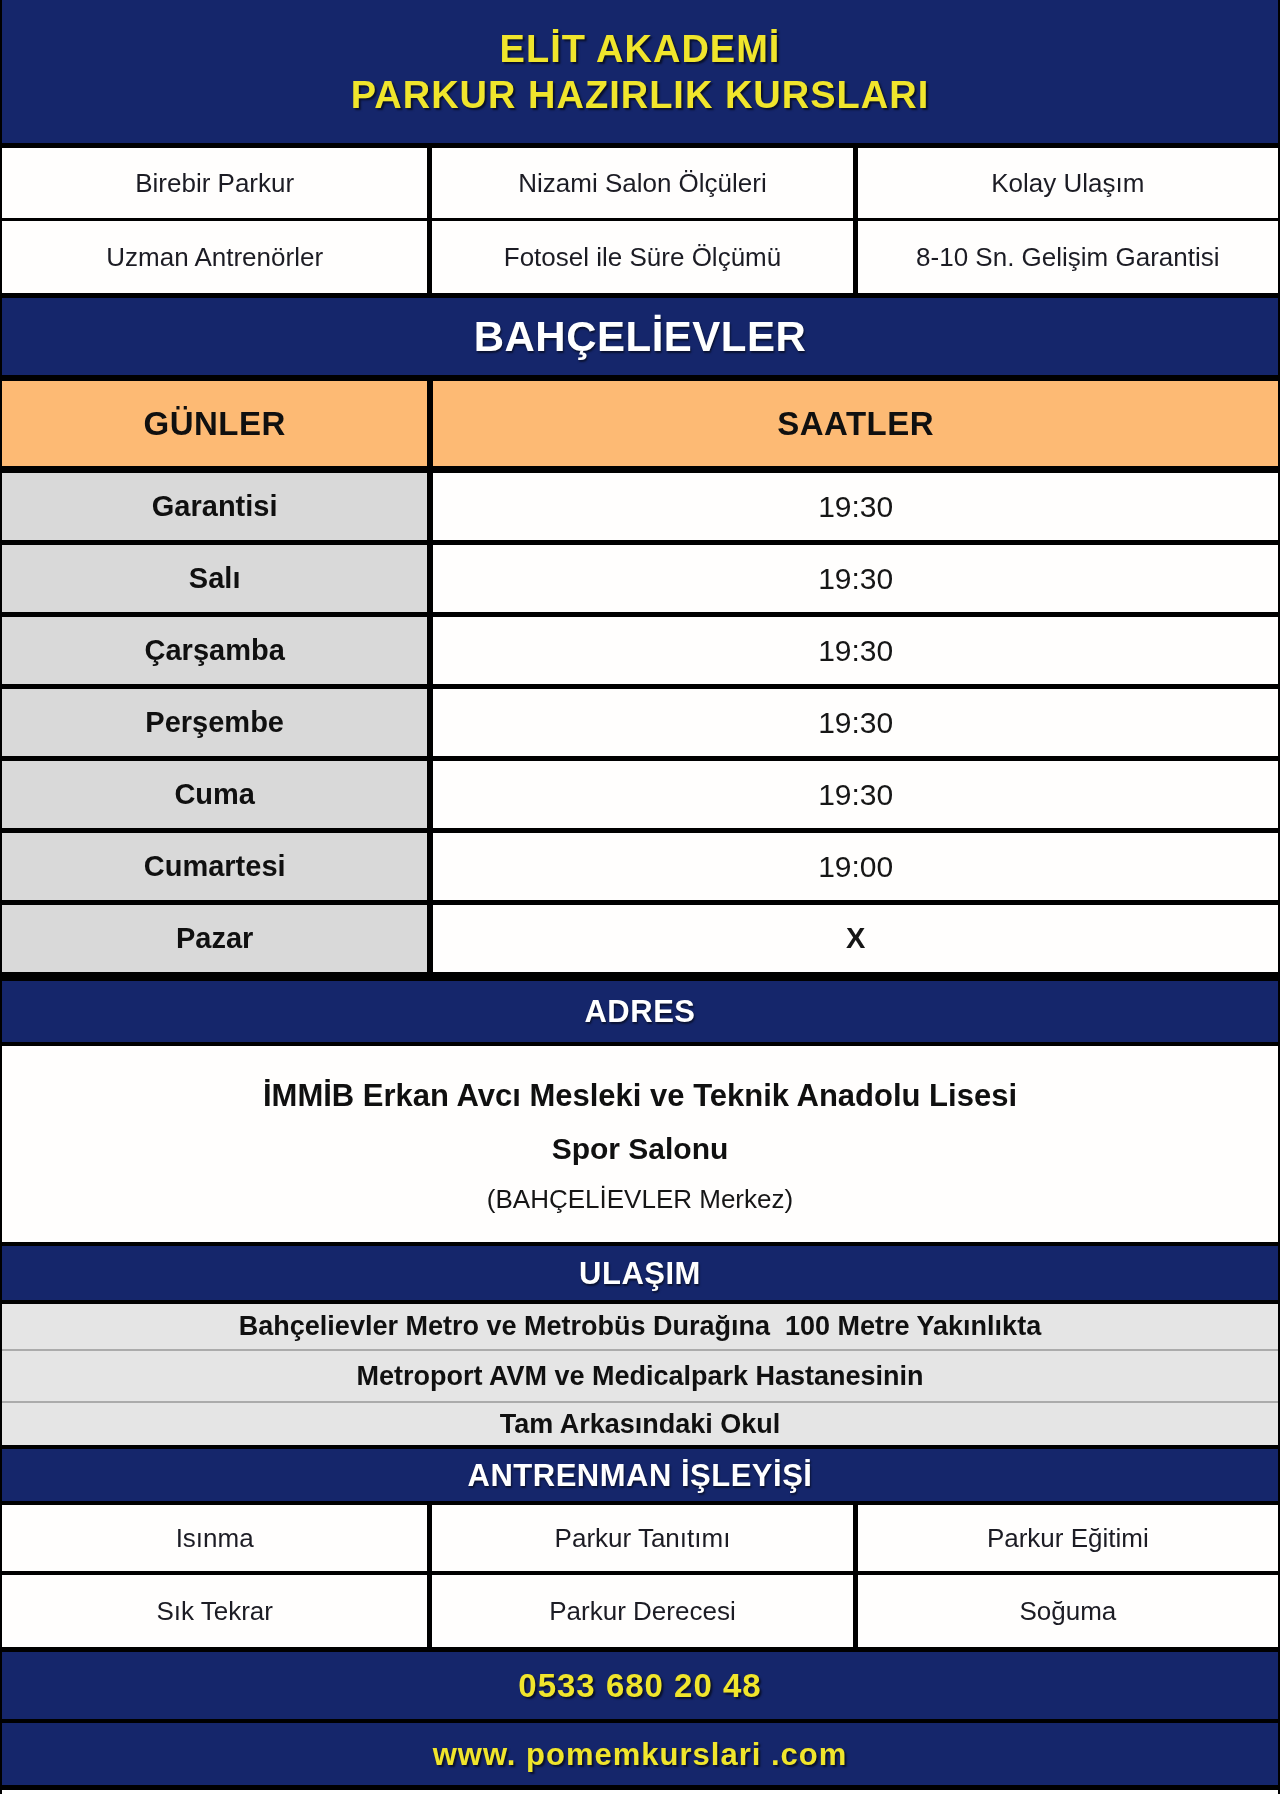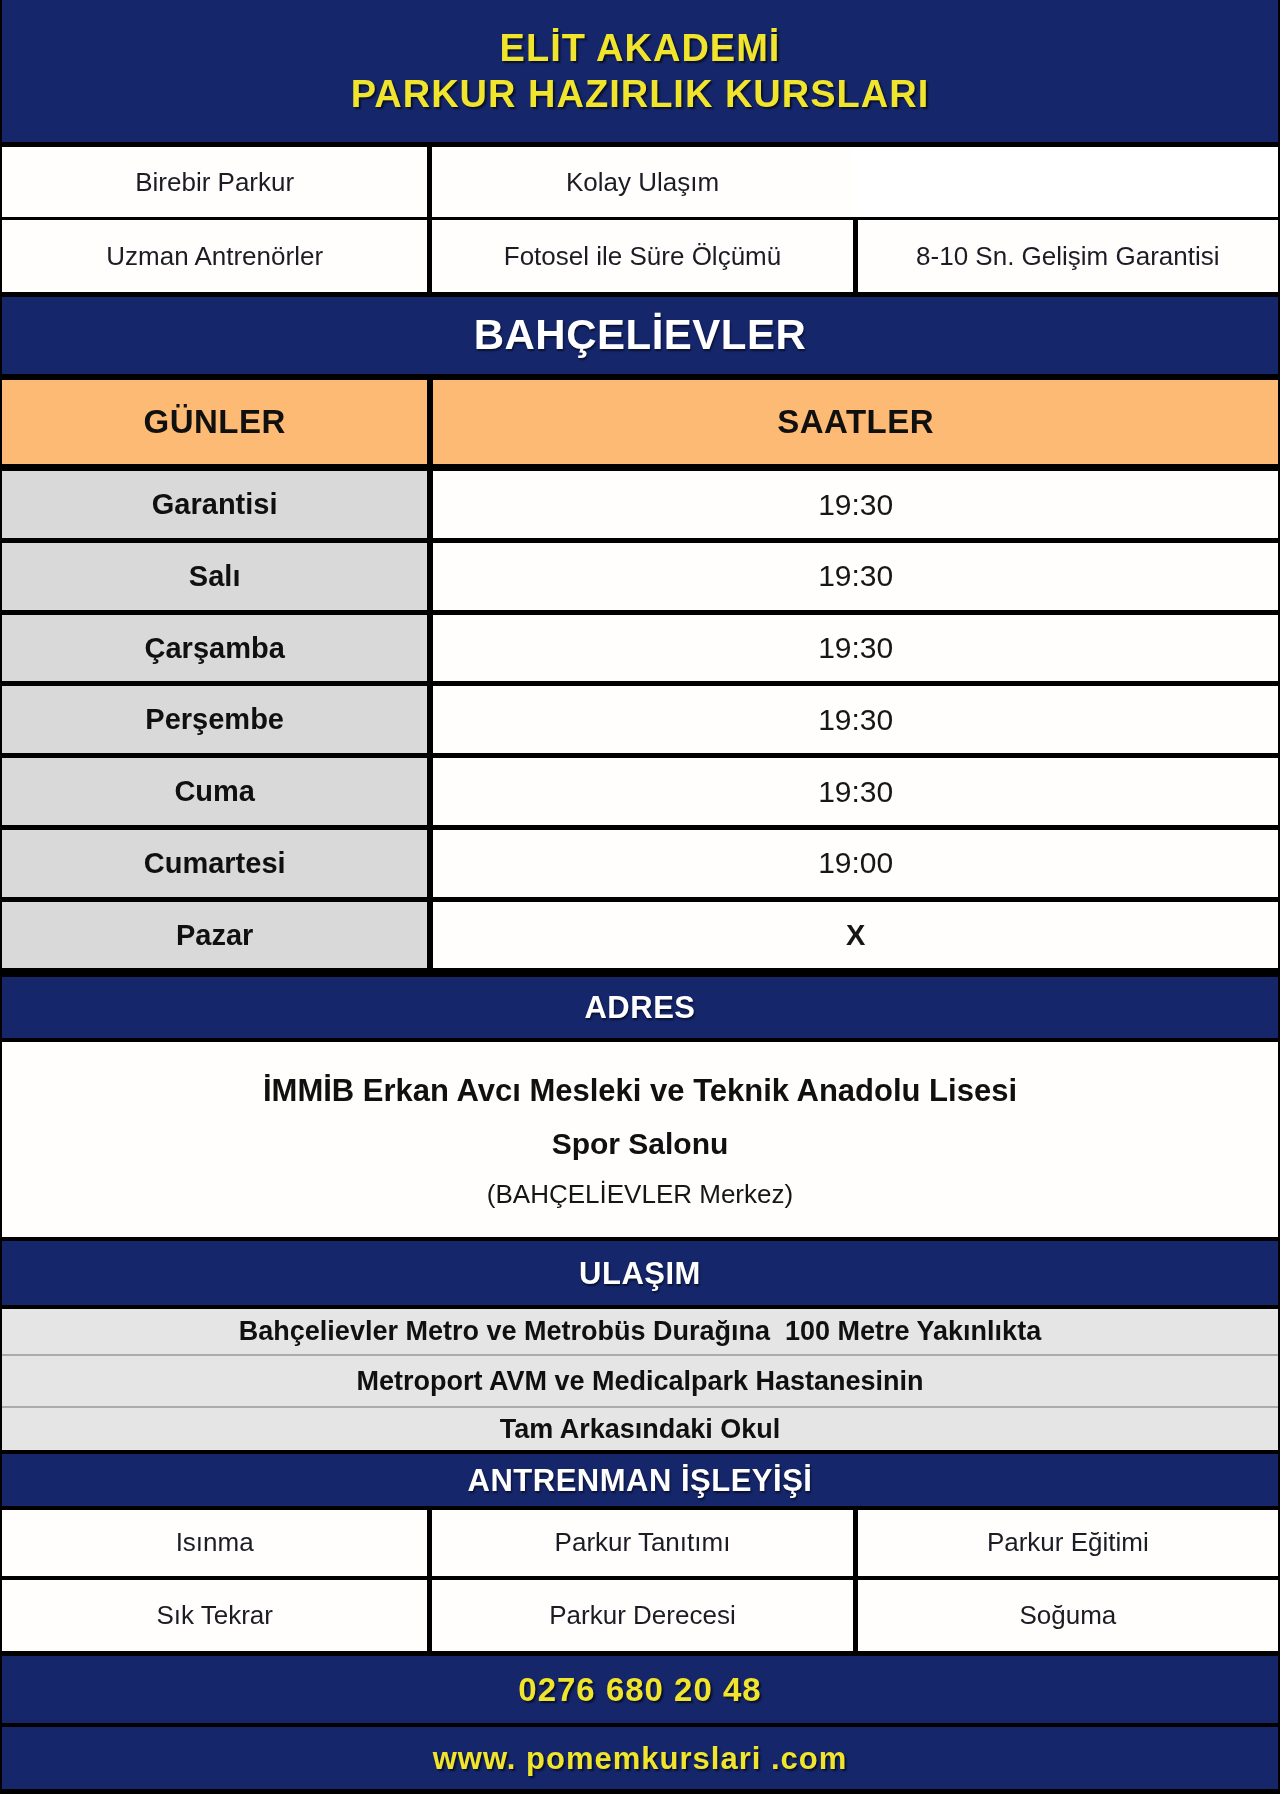--- a/index.html
+++ b/index.html
@@ -49,21 +49,21 @@
     letter-spacing: 0.5px;
     text-shadow: 1px 2px 2px rgba(0,0,0,0.55);
     line-height: 1;
   }
   .section-band {
     display: flex; align-items: center; justify-content: center;
     border-top: 4px solid #000;
     border-bottom: 4px solid #000;
   }
   .adres-band   { height: 69px; }
-  .ulasim-band  { height: 72px; }
+  .ulasim-band  { height: 62px; }
   .antrenman-band { height: 60px; }
 
   
   .tri-row {
     display: grid;
     grid-template-columns: 1fr 1fr 1fr;
     background: #fff;
   }
   .tri-row .cell {
     display: flex; align-items: center; justify-content: center;
@@ -162,20 +162,21 @@
 
 <div class="flyer">
 
   <div class="title-band navy">
     <div class="title-line">ELİT AKADEMİ</div>
     <div class="title-line">PARKUR HAZIRLIK KURSLARI</div>
   </div>
 
   <div class="tri-row feat-1">
     <div class="cell">Birebir Parkur</div>
+    <div class="cell">Nizami Salon Ölçüleri</div>
     <div class="cell">Kolay Ulaşım</div>
   </div>
   <div class="tri-row feat-2">
     <div class="cell">Uzman Antrenörler</div>
     <div class="cell">Fotosel ile Süre Ölçümü</div>
     <div class="cell">8-10 Sn. Gelişim Garantisi</div>
   </div>
 
   <div class="branch-band navy">
     <div class="band-text">BAHÇELİEVLER</div>
@@ -241,20 +242,20 @@
     <div class="cell">Parkur Tanıtımı</div>
     <div class="cell">Parkur Eğitimi</div>
   </div>
   <div class="tri-row train-2">
     <div class="cell">Sık Tekrar</div>
     <div class="cell">Parkur Derecesi</div>
     <div class="cell">Soğuma</div>
   </div>
 
   <div class="phone-band navy">
-    <div class="footer-text">0276 680 20 48</div>
+    <div class="footer-text">0533 680 20 48</div>
   </div>
   <div class="footer-divider"></div>
   <div class="site-band navy">
     <div class="footer-text">www. pomemkurslari .com</div>
   </div>
 
 </div>
 
 </body></html>

